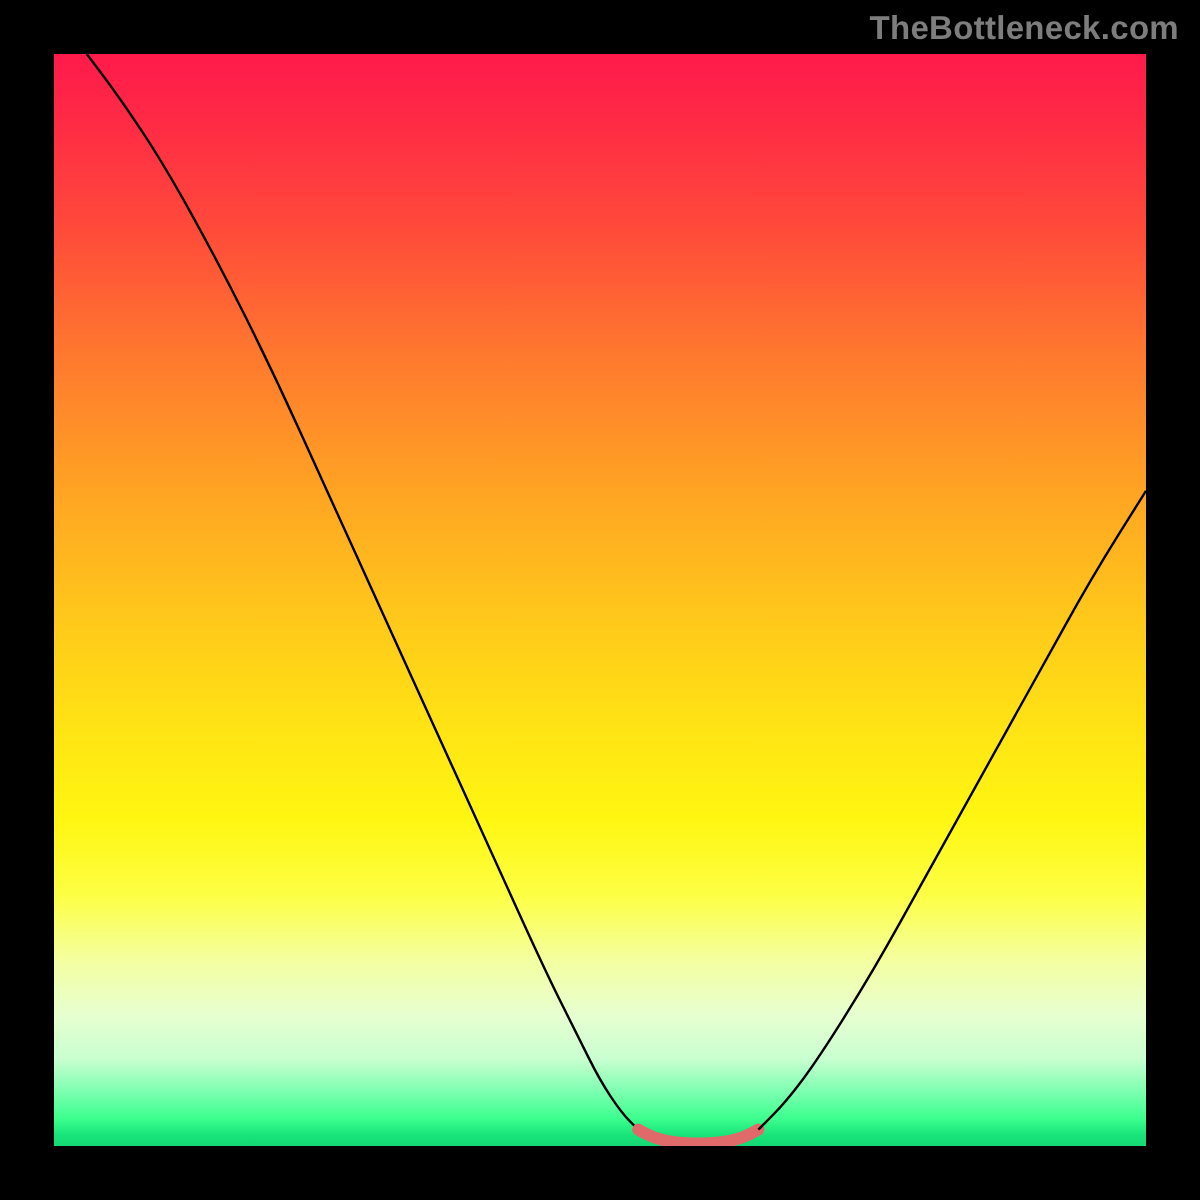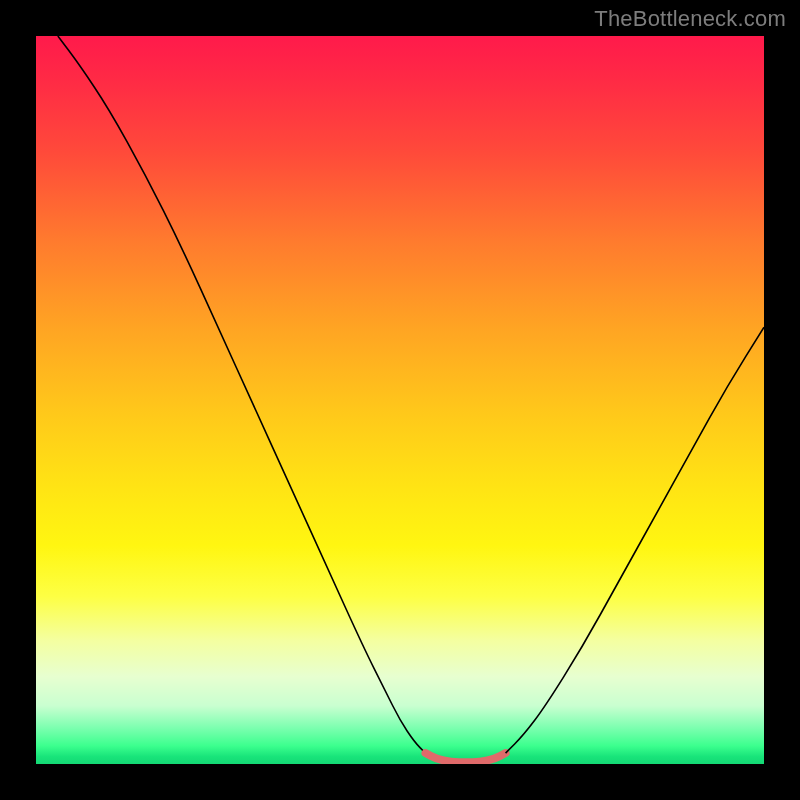--- a/index.html
+++ b/index.html
@@ -53,21 +53,21 @@
     inset: 0;
     width: 100%;
     height: 100%;
   }
   .watermark {
     position: absolute;
     top: 6px;
     right: 14px;
     color: #7d7d7d;
     font-size: 22px;
-    font-weight: 400;
+    font-weight: 700;
     letter-spacing: 0.2px;
     user-select: none;
   }
 </style>
 </head>
 <body>
 
 <div class="stage">
 
   <div class="plot-area">

